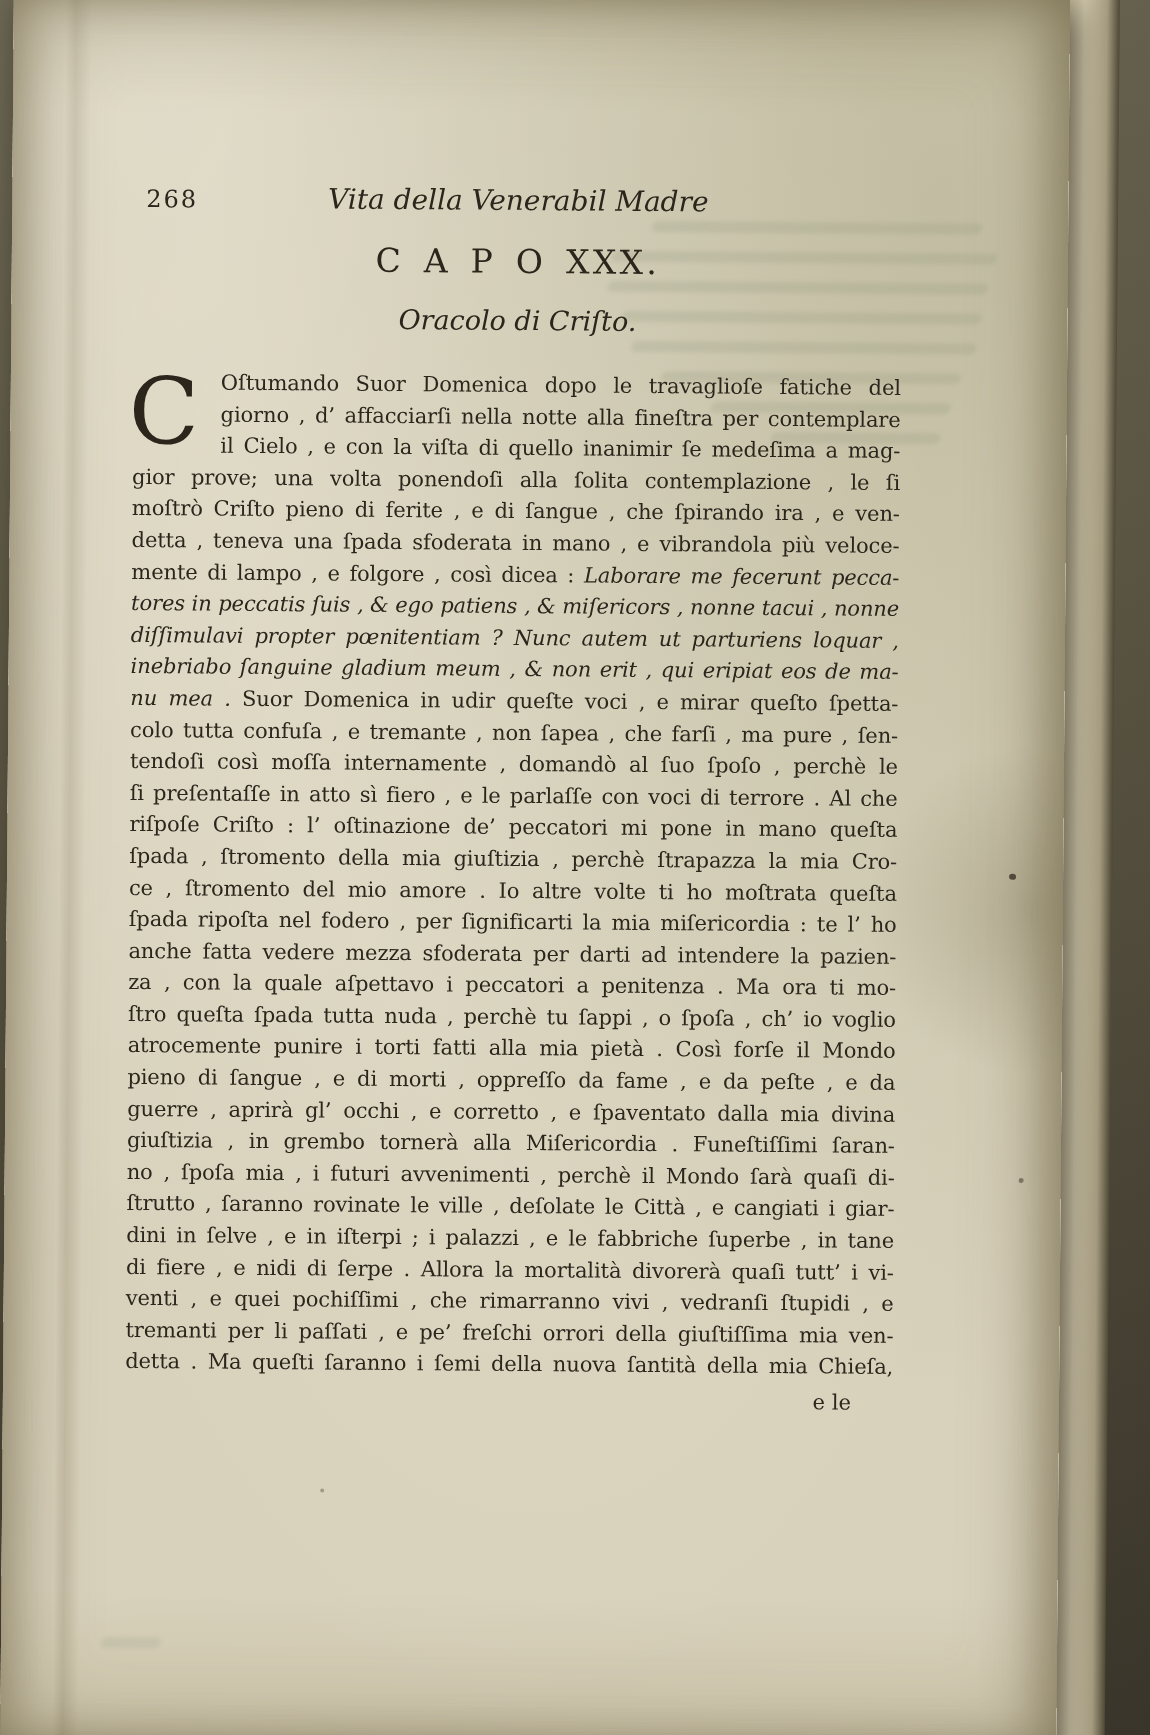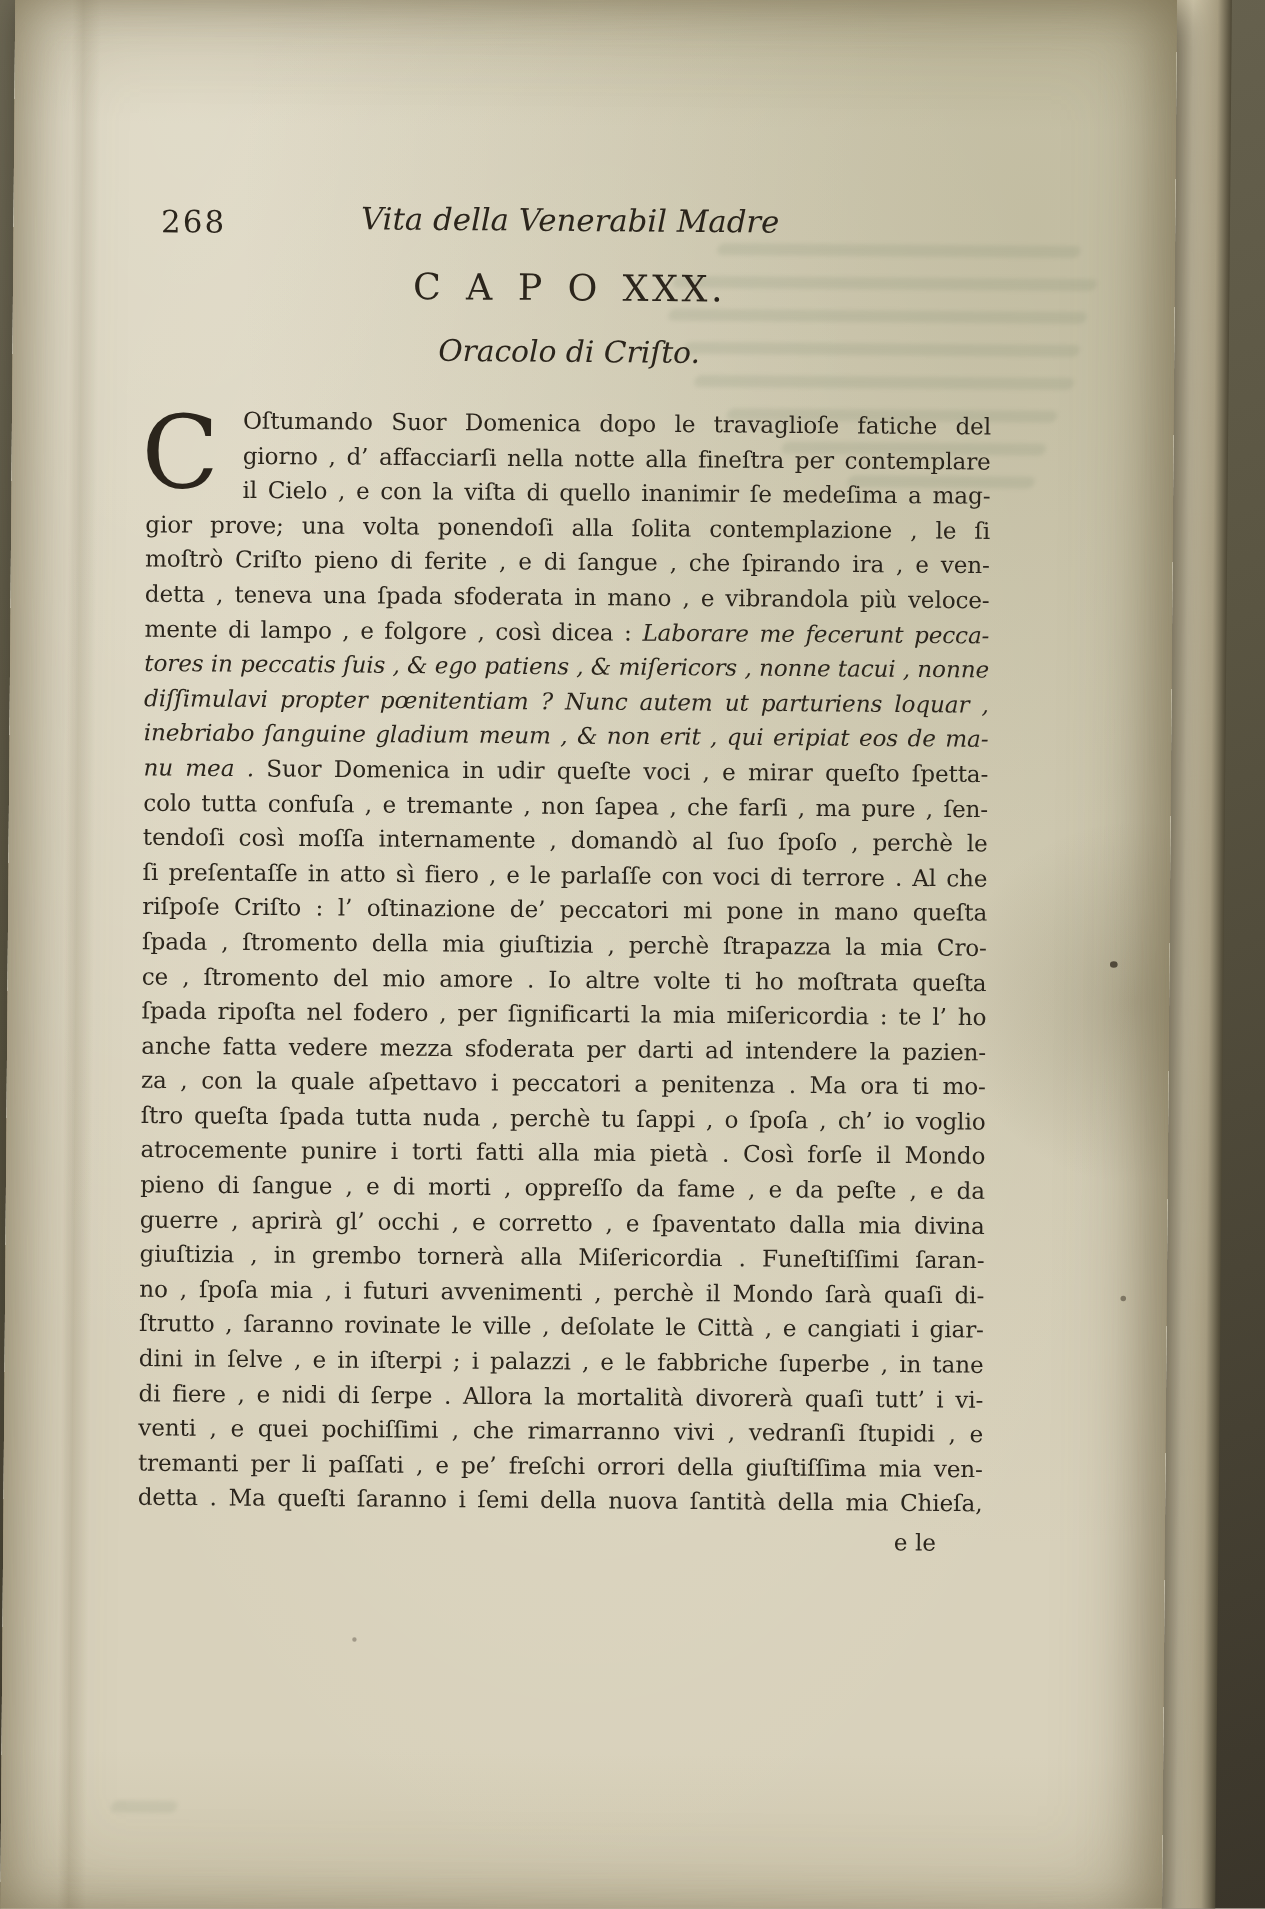--- a/index.html
+++ b/index.html
@@ -32,21 +32,21 @@
   }
   .ghost{
     position:absolute;height:11px;border-radius:6px;background:#6d7d62;
     opacity:.14;filter:blur(2px);transform:skewX(-12deg);
   }
   .speck{position:absolute;border-radius:50%;background:#3a3226;opacity:.8;}
   .content{
     position:absolute;left:122px;top:192px;width:768px;color:#2b251c;
   }
   .header-row{position:relative;height:36px;}
-  .page-number{position:absolute;left:12px;top:4px;font-size:28px;letter-spacing:2px;}
+  .page-number{position:absolute;left:12px;top:4px;font-size:24px;letter-spacing:2px;}
   .running-header{text-align:center;font-style:italic;font-size:28px;}
   .capo{
     text-align:center;font-size:33px;margin-top:22px;
     letter-spacing:.10em;word-spacing:.18em;
   }
   .subtitle{text-align:center;font-style:italic;font-size:27px;margin-top:24px;}
   .body-text{position:relative;margin-top:34px;}
   .dropcap{
     position:absolute;left:-4px;top:2px;font-size:92px;line-height:86px;
   }

